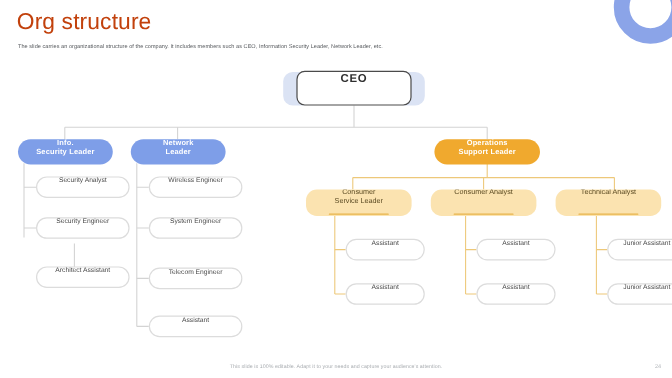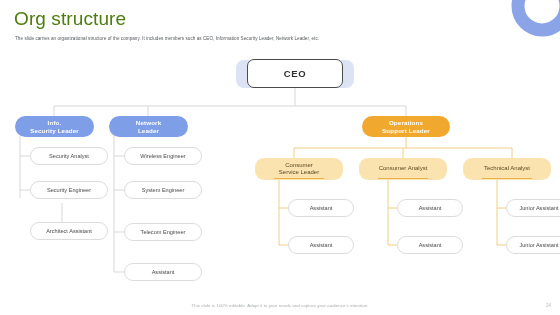--- a/index.html
+++ b/index.html
@@ -26,21 +26,21 @@
     pointer-events: none;
   }
 
   
   .page-title {
     position: absolute;
     left: 14px;
     top: 8px;
     font-size: 19px;
     font-weight: 400;
-    color: #4d7c0f;
+    color: #c2410c;
     letter-spacing: 0.1px;
     white-space: nowrap;
   }
   .subtitle {
     position: absolute;
     left: 15px;
     top: 36px;
     font-size: 4.6px;
     color: #55585c;
     letter-spacing: 0.05px;
@@ -67,21 +67,20 @@
     position: absolute;
     left: 0;
     top: 0;
   }
 
   
   .node {
     position: absolute;
     box-sizing: border-box;
     display: flex;
-    align-items: center;
     justify-content: center;
     text-align: center;
     line-height: 1.18;
   }
 
   .node-ceo {
     border: 1px solid #4a4a4a;
     border-radius: 7px;
     background: #ffffff;
     font-size: 9.5px;

